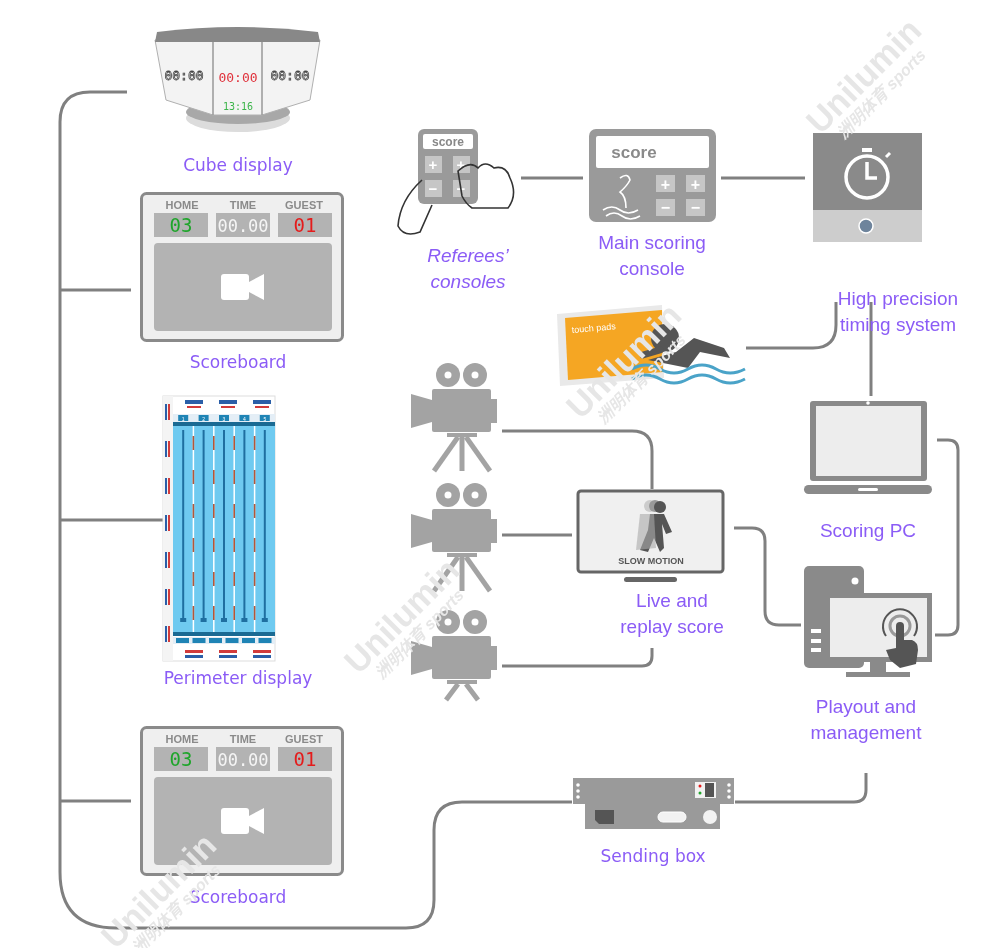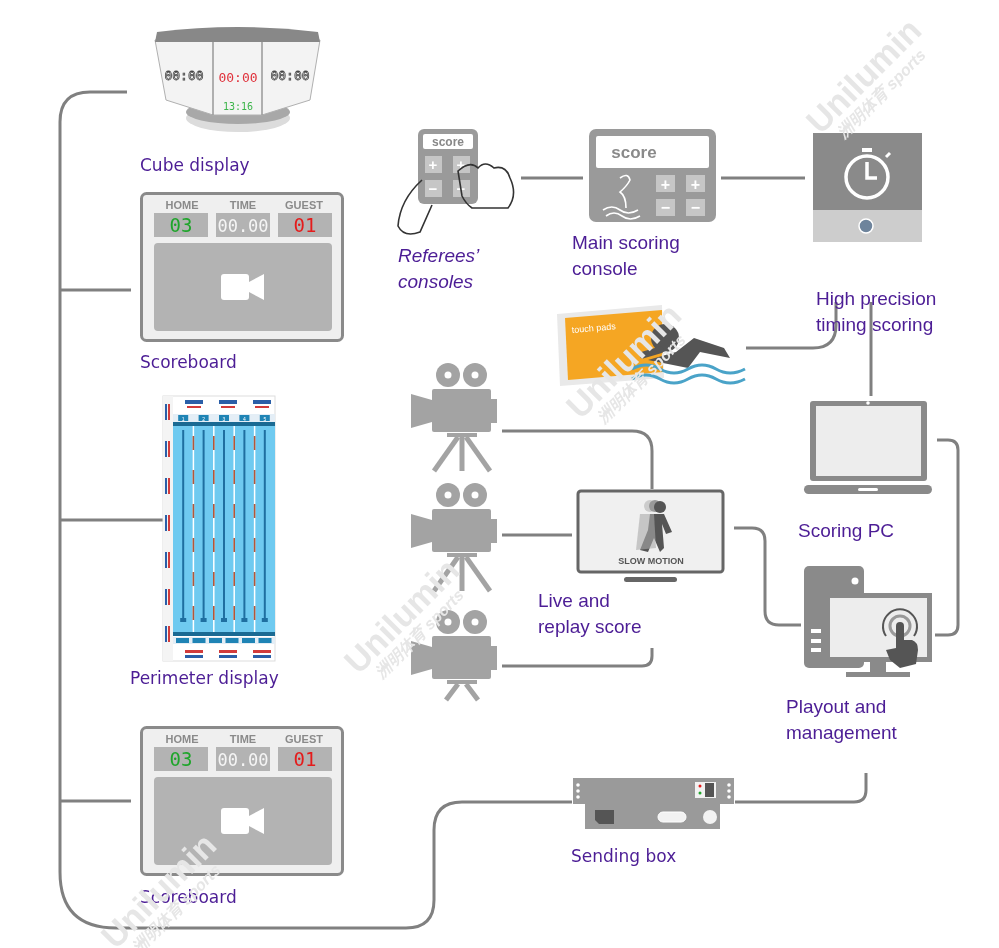--- a/index.html
+++ b/index.html
@@ -1,18 +1,18 @@
 <!DOCTYPE html>
 <html><head>
 <meta charset="utf-8">
 <style>
   html, body { margin:0; padding:0; background:#ffffff; }
   body { width:999px; height:948px; position:relative; overflow:hidden; font-family:"Liberation Sans", sans-serif; }
   #diagram { position:absolute; left:0; top:0; }
-  .lbl { position:absolute; color:#4c1d95; font-family:"Liberation Sans", sans-serif; font-size:19px; line-height:26px; }
+  .lbl { position:absolute; text-align:center; color:#8b5cf6; font-family:"Liberation Sans", sans-serif; font-size:19px; line-height:26px; }
   .lbl.serif { font-family:"DejaVu Sans", sans-serif; font-size:17px; }
   .wm { position:absolute; color:#e6e6e6; font-family:"Liberation Sans", sans-serif; font-weight:bold; transform:rotate(-45deg); transform-origin:left top; white-space:nowrap; pointer-events:none; }
   .wm .big { font-size:34px; display:block; line-height:34px; }
   .wm .small { font-size:16px; display:block; font-style:italic; margin-left:14px; line-height:18px; }
 </style>
 </head>
 <body>
 
 <svg id="diagram" width="999" height="948" viewBox="0 0 999 948" xmlns="http://www.w3.org/2000/svg">
 
@@ -359,23 +359,23 @@
 <div class="lbl" style="left:398px; top:243px; width:140px;font-style:italic;">
   <div>Referees’</div>
   <div>consoles</div>
 </div>
 <div class="lbl" style="left:572px; top:230px; width:160px;">
   <div>Main scoring</div>
   <div>console</div>
 </div>
 <div class="lbl" style="left:816px; top:246px; width:164px;margin-top:40px;">
   <div>High precision</div>
-  <div>timing scoring</div>
-</div>
-<div class="lbl" style="left:538px; top:588px; width:164px;">
+  <div>timing system</div>
+</div>
+<div class="lbl" style="left:590px; top:588px; width:164px;">
   <div>Live and</div>
   <div>replay score</div>
 </div>
 <div class="lbl" style="left:798px; top:502px; width:140px;margin-top:16px;">Scoring PC</div>
 <div class="lbl" style="left:786px; top:685px; width:160px;margin-top:9px;">
   <div>Playout and</div>
   <div>management</div>
 </div>
 <div class="lbl serif" style="left:571px; top:843px; width:164px;">Sending box</div>
 

